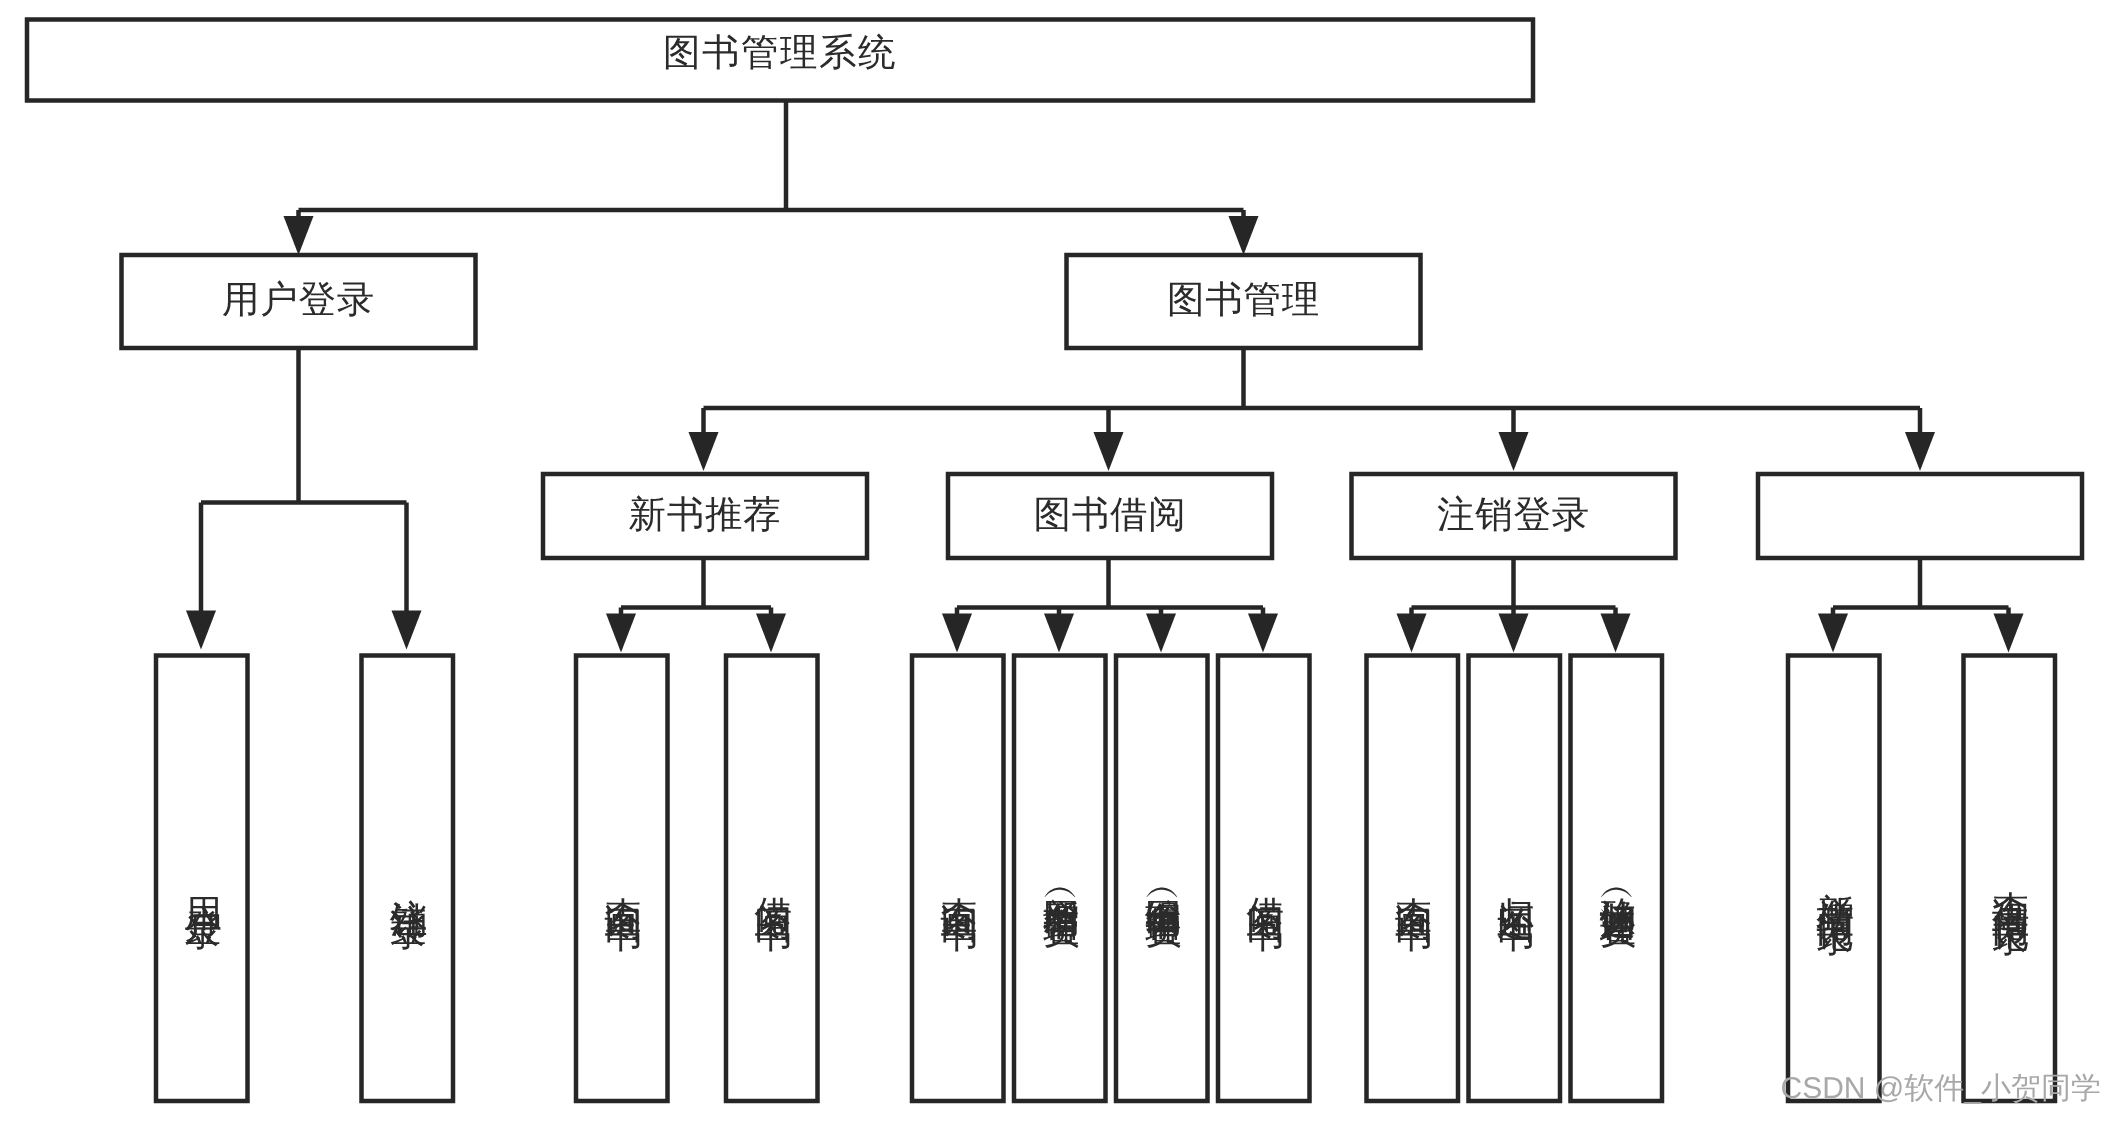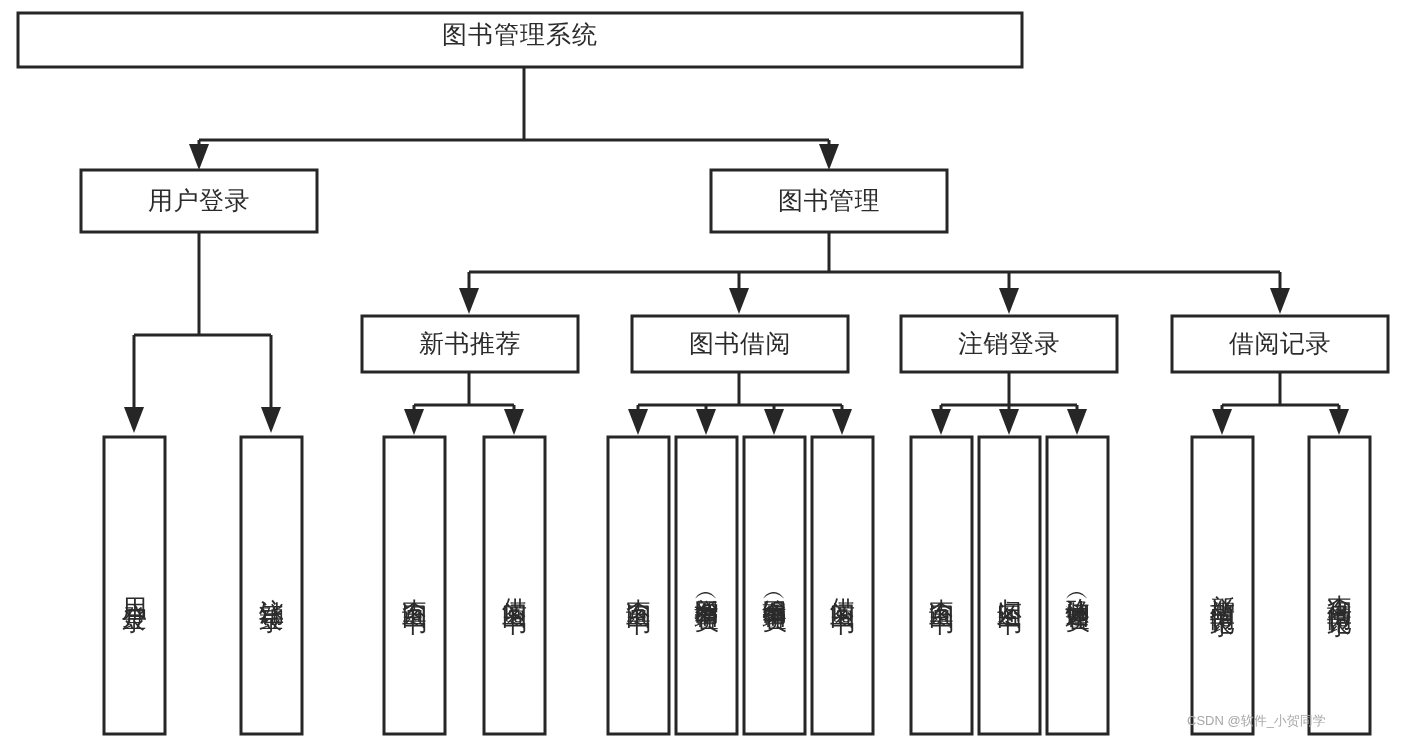--- a/index.html
+++ b/index.html
@@ -74,21 +74,21 @@
     white-space: nowrap;
   }
   .label-v.tight {
     letter-spacing: 1.5px;
     font-size: 24px;
   }
   .watermark {
     position: absolute;
     left: 1187px;
     top: 712px;
-    font-size: 13px;
+    font-size: 20px;
     color: #a8a8a8;
     font-family: "Liberation Sans", "DejaVu Sans", sans-serif;
     white-space: nowrap;
     pointer-events: none;
   }
 </style>
 </head>
 <body>
 
 <div id="diagram-root">
@@ -198,21 +198,20 @@
   </svg>
 
   <div class="node-label label-root" style="left:18px; top:13px; width:1004px; height:42px;">图书管理系统</div>
 
   <div class="node-label label-h" style="left:81px; top:170px; width:236px; height:62px;">用户登录</div>
   <div class="node-label label-h" style="left:362px; top:316px; width:216px; height:56px;">新书推荐</div>
 
   <div class="node-label label-h" style="left:711px; top:170px; width:236px; height:62px;">图书管理</div>
   <div class="node-label label-h" style="left:632px; top:316px; width:216px; height:56px;">图书借阅</div>
   <div class="node-label label-h" style="left:901px; top:316px; width:216px; height:56px;">注销登录</div>
-  <div class="node-label label-h" style="left:1172px; top:316px; width:216px; height:56px;">借阅记录</div>
 
   <div class="node-label label-v" style="left:104px; top:437px; width:61px; height:297px;">用户登录</div>
   <div class="node-label label-v" style="left:241px; top:437px; width:61px; height:297px;">注销登录</div>
 
   <div class="node-label label-v" style="left:384px; top:437px; width:61px; height:297px;">查询图书</div>
   <div class="node-label label-v" style="left:484px; top:437px; width:61px; height:297px;">借阅图书</div>
 
   <div class="node-label label-v" style="left:608px; top:437px; width:61px; height:297px;">查询图书</div>
   <div class="node-label label-v tight" style="left:676px; top:437px; width:61px; height:297px;">新增图书（管理员）</div>
   <div class="node-label label-v tight" style="left:744px; top:437px; width:61px; height:297px;">编辑图书（管理员）</div>

